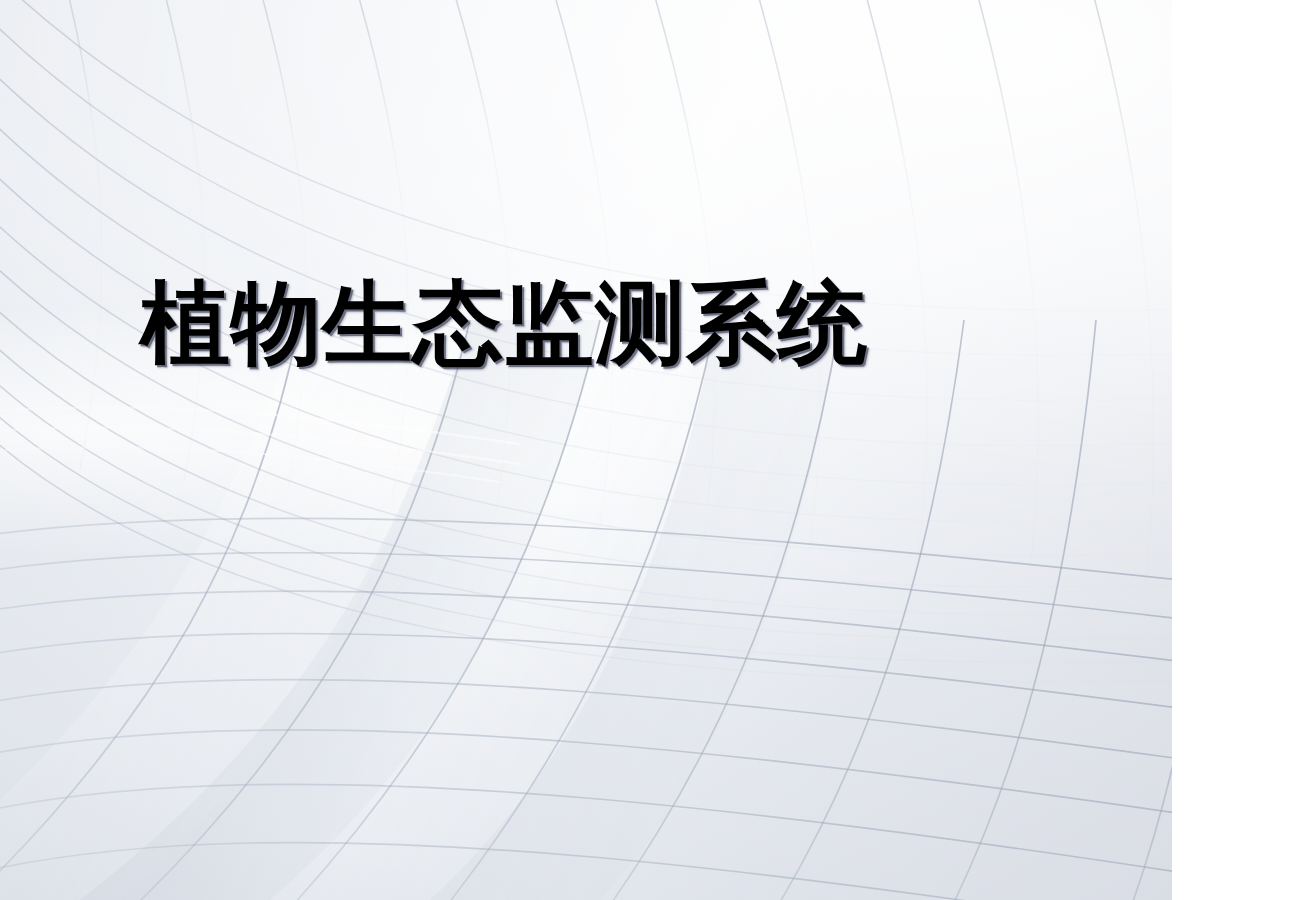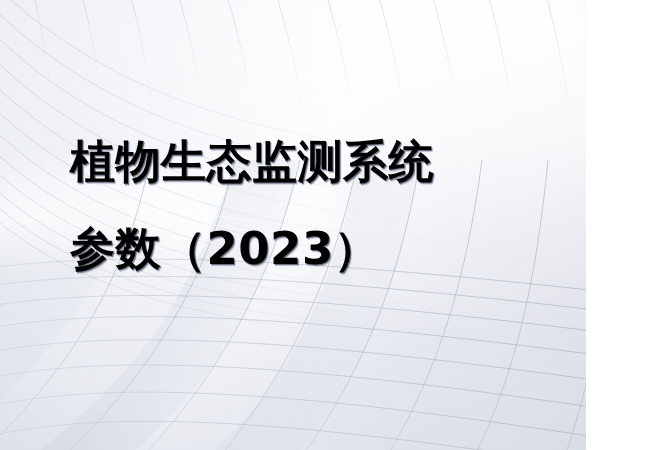--- a/index.html
+++ b/index.html
@@ -188,16 +188,15 @@
         <path d="M -10 226 C 70 220, 150 226, 250 241"></path>
       </g>
 
     </g>
   </svg>
 
   <div class="bg-vignette"></div>
 
   <div class="title-block">
     <span class="title-line">植物生态监测系统</span>
-    <span class="title-line">参数（2023）</span>
   </div>
 
 </div>
 
 </body></html>

